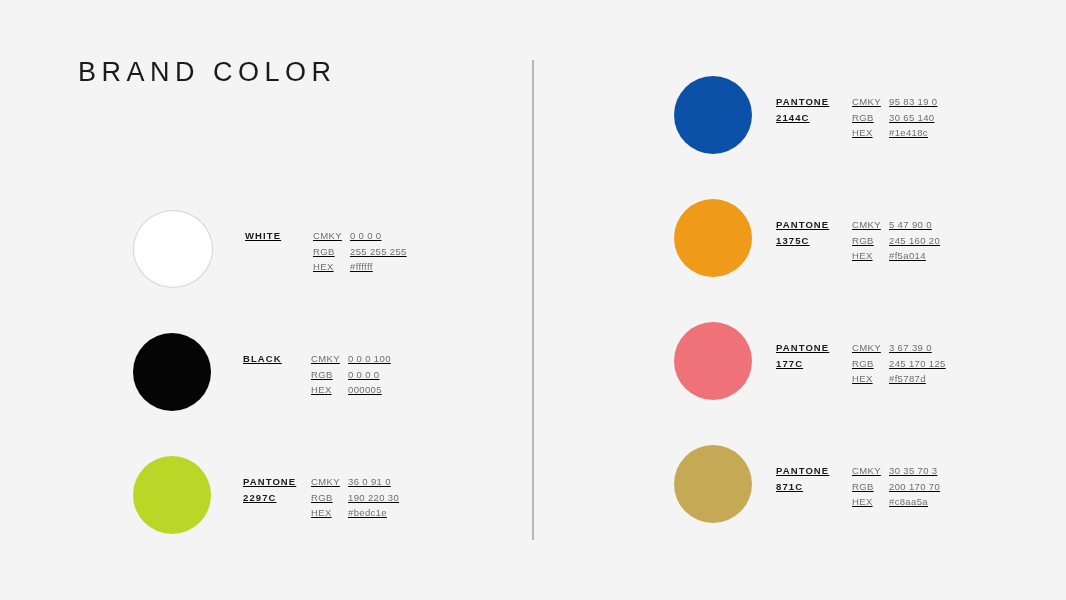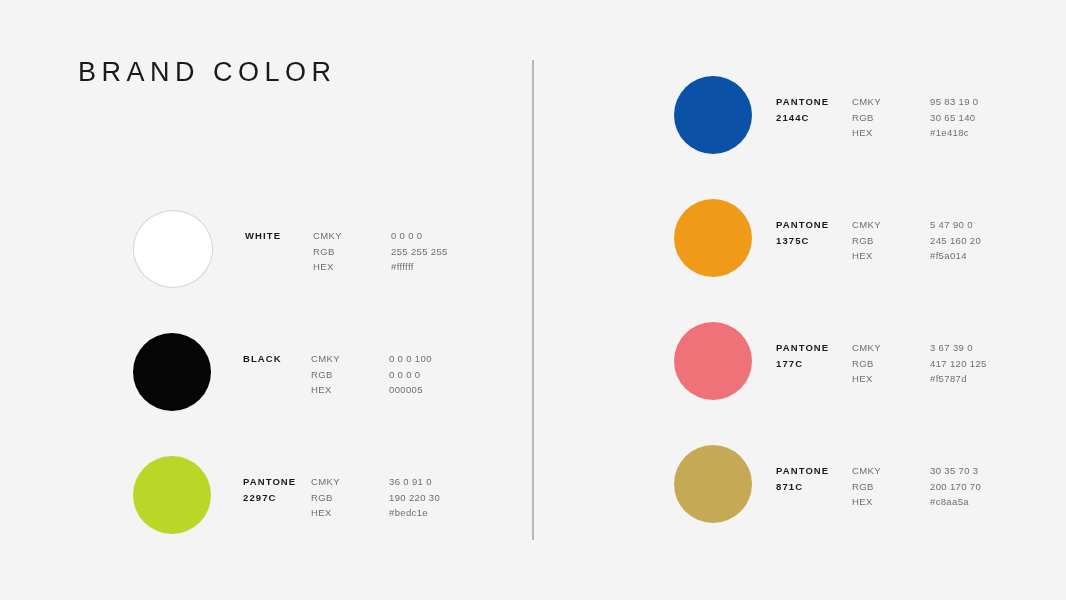--- a/index.html
+++ b/index.html
@@ -45,20 +45,21 @@
     left: 532px;
     top: 60px;
     width: 2px;
     height: 480px;
     background: #b7b7b7;
   }
 
   
   .column {
     position: absolute;
+    text-decoration: underline;
   }
   #column-left  { left: 133px; top: 210px; }
   #column-right { left: 674px; top: 76px; }
 
   
   .swatch-row {
     display: flex;
     align-items: flex-start;
     height: 78px;
     margin-bottom: 45px;
@@ -99,21 +100,20 @@
 
   .specs {
     font-size: 9.5px;
     color: #6e6e6e;
     line-height: 15.5px;
     letter-spacing: 0.35px;
   }
   .spec-line {
     display: flex;
     white-space: nowrap;
-    gap: 41px;
   }
   .spec-key {
     width: 37px;
     flex: 0 0 37px;
   }
   .spec-val { }
 
   #column-left .specs  { margin-left: 0px; }
   #column-right .specs { margin-left: 8px; }
 </style>
@@ -249,21 +249,21 @@
           <div>PANTONE</div>
           <div>177C</div>
         </div>
         <div class="specs">
           <div class="spec-line">
             <div class="spec-key">CMKY</div>
             <div class="spec-val">3 67 39 0</div>
           </div>
           <div class="spec-line">
             <div class="spec-key">RGB</div>
-            <div class="spec-val">417 120 125</div>
+            <div class="spec-val">245 170 125</div>
           </div>
           <div class="spec-line">
             <div class="spec-key">HEX</div>
             <div class="spec-val">#f5787d</div>
           </div>
         </div>
       </div>
     </div>
     <div class="swatch-row">
       <div class="swatch-circle" style="background: rgb(198, 169, 85);"></div>

